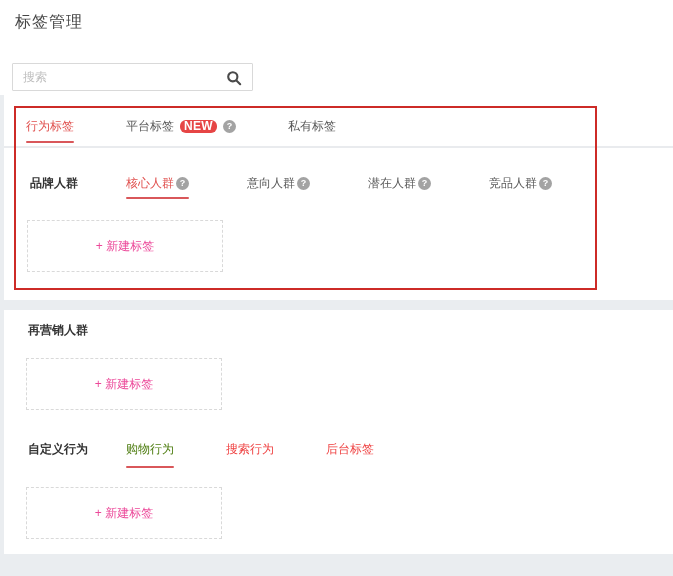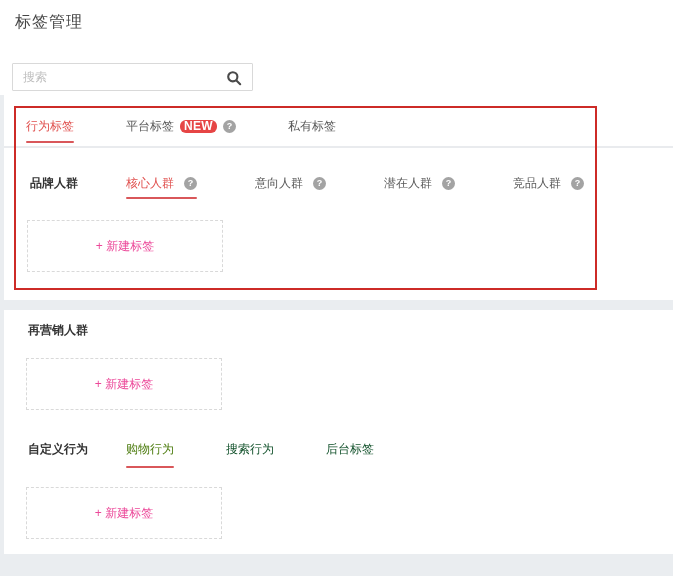--- a/index.html
+++ b/index.html
@@ -71,34 +71,34 @@
     width:13px; height:13px; border-radius:50%;
     background:#a3a3a3; color:#fff; font-size:9px; font-weight:bold;
     cursor:pointer; flex:0 0 auto;
   }
   
   .tabrow2 {
     margin-top:28px; display:flex; align-items:flex-start; padding-left:26px;
   }
   .row-label { width:96px; font-weight:bold; color:#333; line-height:14px; flex:0 0 96px; }
   .tab2 {
-    position:relative; display:inline-flex; align-items:center; gap:10px;
+    position:relative; display:inline-flex; align-items:center; gap:2px;
     margin-right:58px; color:#595959; line-height:14px;
     padding-bottom:9px; cursor:pointer;
   }
   .tab2.active { color:#e0514f; }
   .tab2 .underline { bottom:0; }
   
   .tabrow3 {
     padding-top:17px; display:flex; align-items:flex-start; padding-left:24px;
   }
   .tabrow3 .row-label { flex:0 0 98px; width:98px; }
   .tab3 {
     position:relative; display:inline-block;
-    margin-right:52px; color:#14532d; line-height:14px;
+    margin-right:52px; color:#ef4444; line-height:14px;
     padding-bottom:12px; cursor:pointer;
   }
   .tab3.active { color:#4d7c0f; }
   .tab3 .underline { bottom:0; }
 
   
   .new-tag-btn {
     width:196px; height:52px;
     border:1px dashed #d9d9d9; background:#fff;
     display:flex; align-items:center; justify-content:center;

